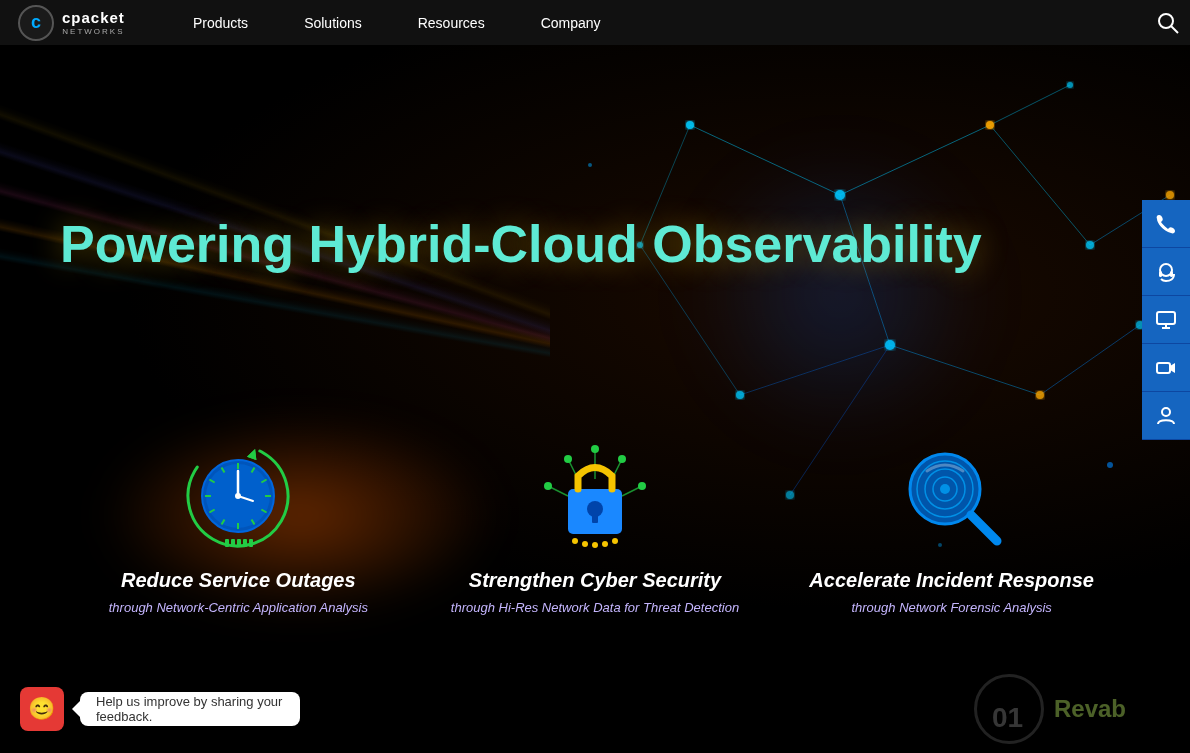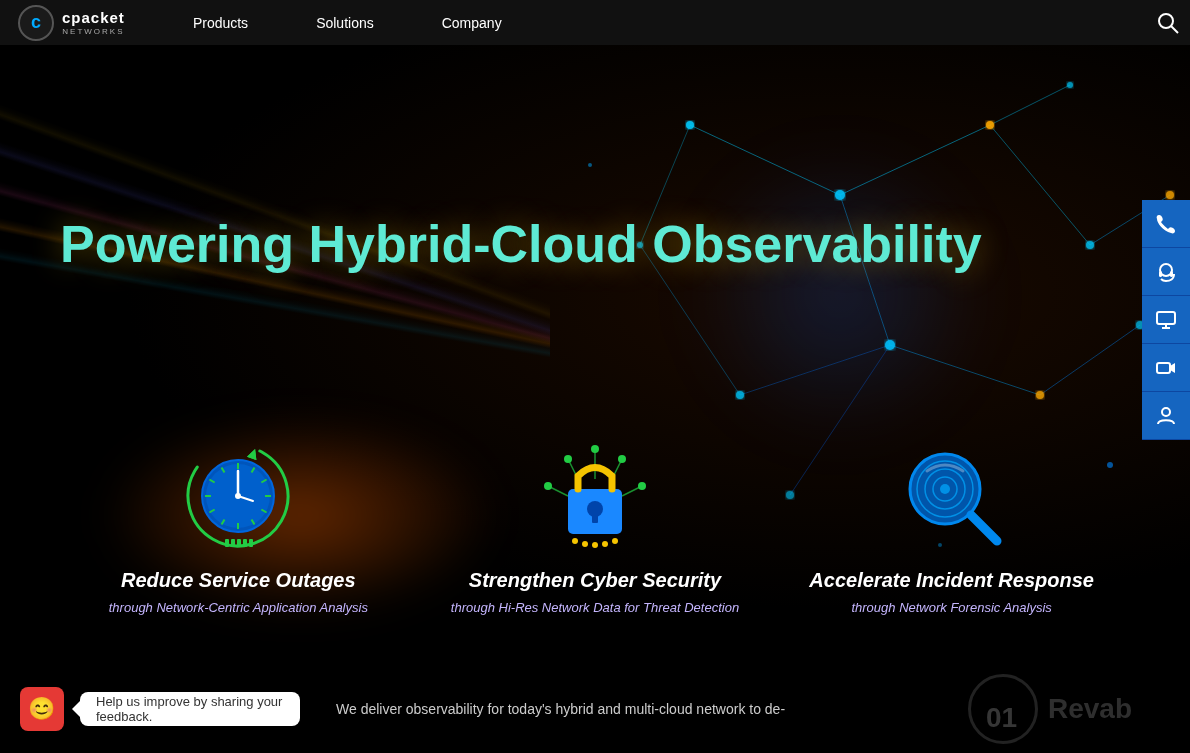--- a/index.html
+++ b/index.html
@@ -18,21 +18,21 @@
       background: #1a1a1a; border: 2px solid #555;
       display: flex; align-items: center; justify-content: center;
       margin-right: 8px;
     }
     .logo-c {
       color: #00aaff; font-size: 18px; font-weight: bold;
     }
     .logo-text { color: #fff; font-size: 15px; font-weight: bold; letter-spacing: 1px; }
     .logo-sub { color: #aaa; font-size: 8px; letter-spacing: 2px; display: block; text-align: center; }
     .nav-links {
-      display: flex; align-items: center; flex: 1; justify-content: flex-start; gap: 12px;
+      display: flex; align-items: center; flex: 1; justify-content: flex-start; gap: 0;
     }
     .nav-link {
       color: #fff; text-decoration: none; font-size: 14px;
       padding: 0 28px; height: 45px; display: flex; align-items: center;
       transition: background 0.2s; cursor: pointer;
     }
     .nav-search {
       width: 45px; height: 45px; display: flex; align-items: center; justify-content: center;
       cursor: pointer; margin-left: auto;
     }
@@ -137,38 +137,39 @@
     
     .revab-mark {
       position: absolute; bottom: 0; right: 0; width: 280px; height: 88px;
       display: flex; align-items: center; justify-content: center; opacity: 0.4;
     }
     .revab-icon {
       width: 70px; height: 70px; border: 3px solid #555; border-radius: 50%;
       display: flex; align-items: flex-end; justify-content: center;
       margin-right: 10px;
     }
-    .revab-text { color: #737373; font-size: 28px; font-weight: bold; }
+    .revab-text { color: #bef264; font-size: 24px; font-weight: bold; }
   </style>
 </head>
 <body>
 
 <nav class="navbar">
   <div class="navbar-logo">
     <div class="logo-circle">
       <span class="logo-c">c</span>
     </div>
     <div>
       <span class="logo-text">cpacket</span>
       <span class="logo-sub">NETWORKS</span>
     </div>
   </div>
   <div class="nav-links">
     <a class="nav-link">Products</a>
     <a class="nav-link">Solutions</a>
+    <a class="nav-link">Resources</a>
     <a class="nav-link">Company</a>
   </div>
   <div class="nav-search">
     <svg width="22" height="22" viewBox="0 0 22 22">
       <circle cx="9" cy="9" r="7" stroke="#fff" stroke-width="2" fill="none"></circle>
       <line x1="14" y1="14" x2="21" y2="21" stroke="#fff" stroke-width="2"></line>
     </svg>
   </div>
 </nav>
 
@@ -358,21 +359,20 @@
   </div>
 </div>
 
 <div class="feedback-bar">
   <div class="feedback-emoji">
     <span>😊</span>
   </div>
   <div class="feedback-bubble">
     <span>Help us improve by sharing your feedback.</span>
   </div>
-  <div class="bottom-text">We deliver observability for today's hybrid and multi-cloud network to de-</div>
 
   <div class="revab-mark" style="margin-left:auto;">
     <div class="revab-icon">
       <svg width="50" height="50" viewBox="0 0 50 50">
         <text x="8" y="36" font-size="28" font-weight="bold" fill="#888">01</text>
       </svg>
     </div>
     <span class="revab-text">Revab</span>
   </div>
 </div>

